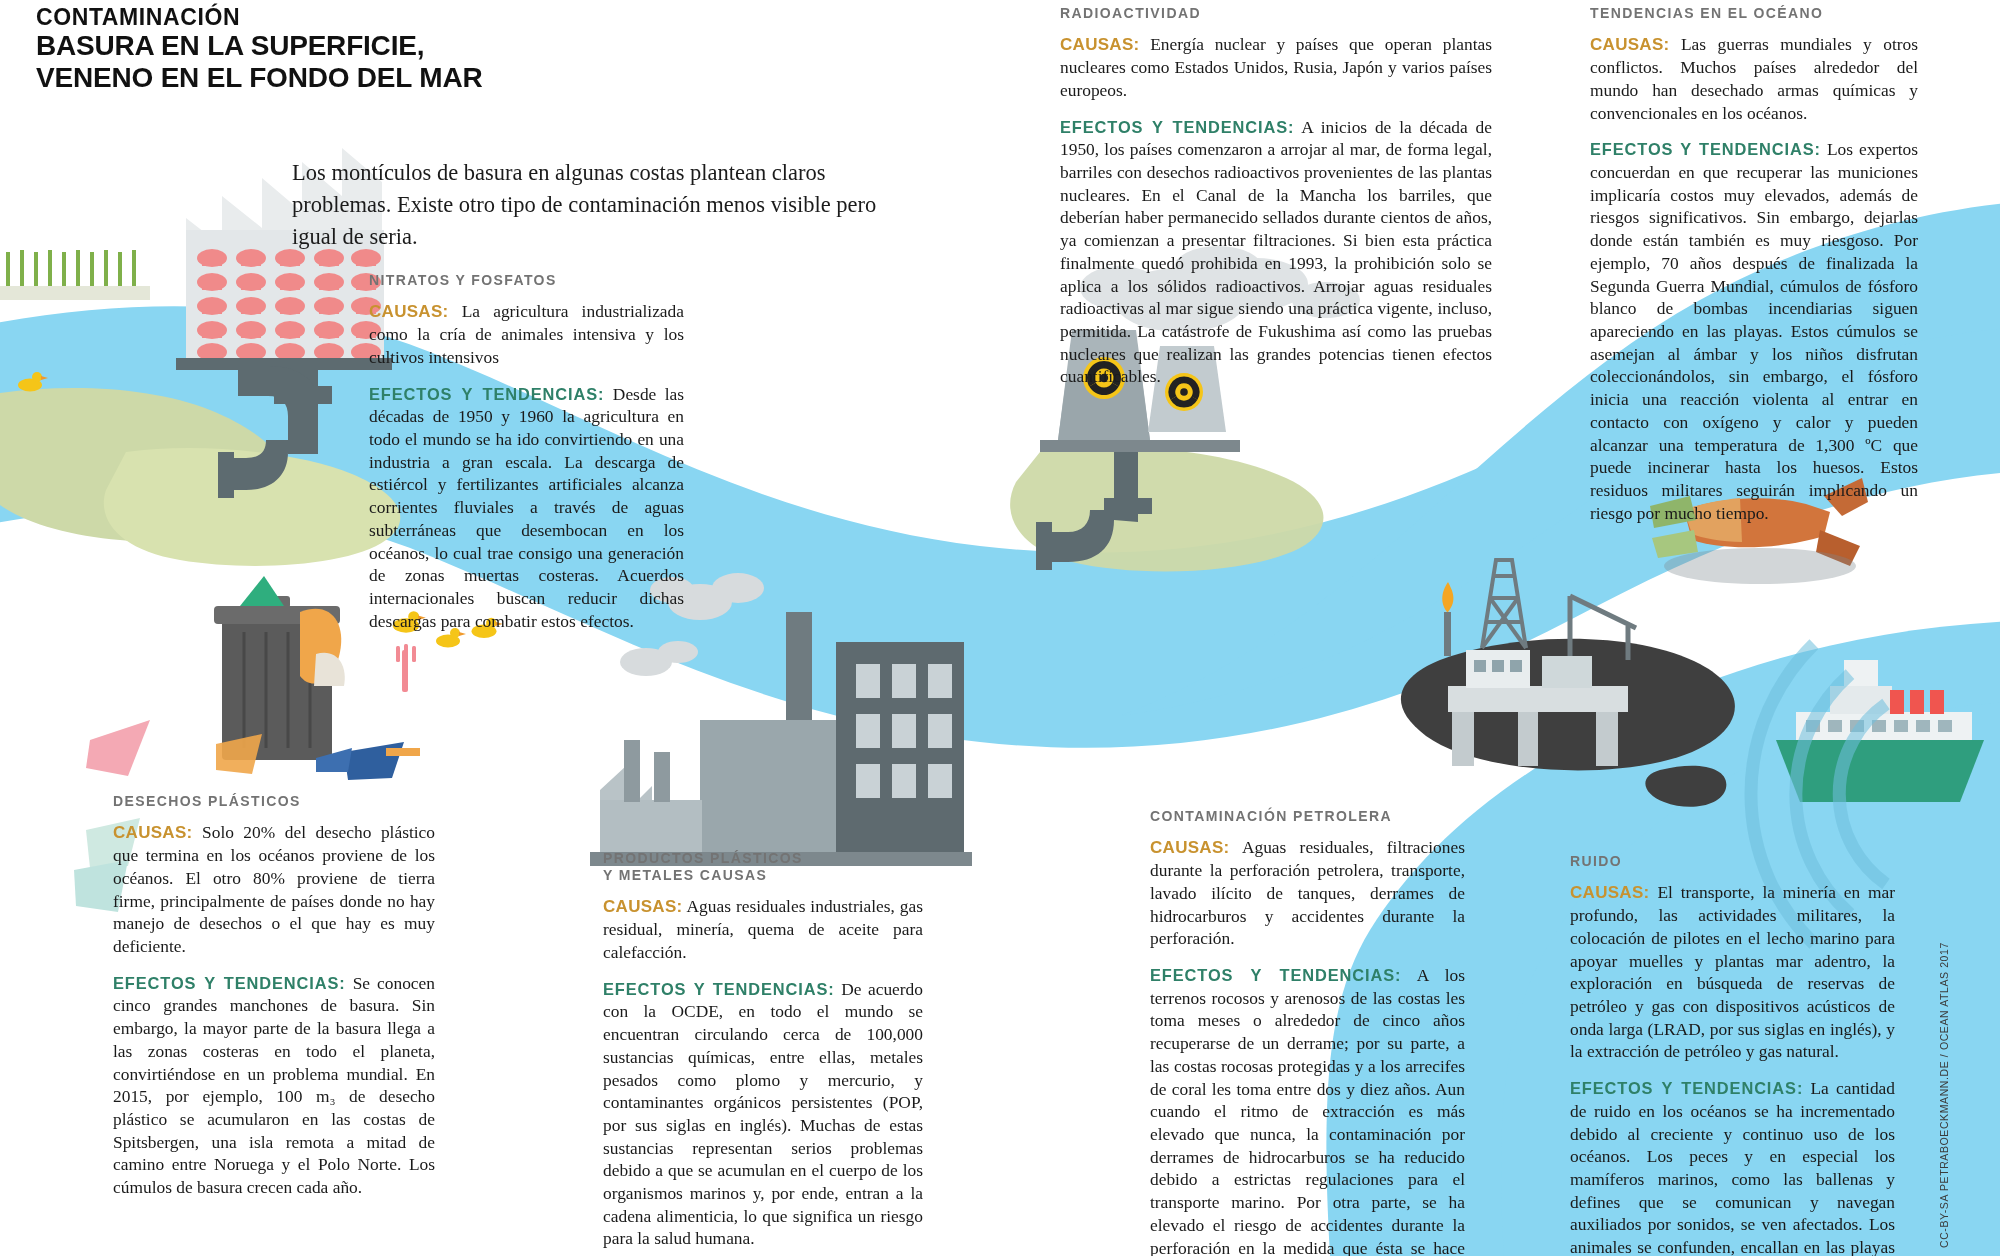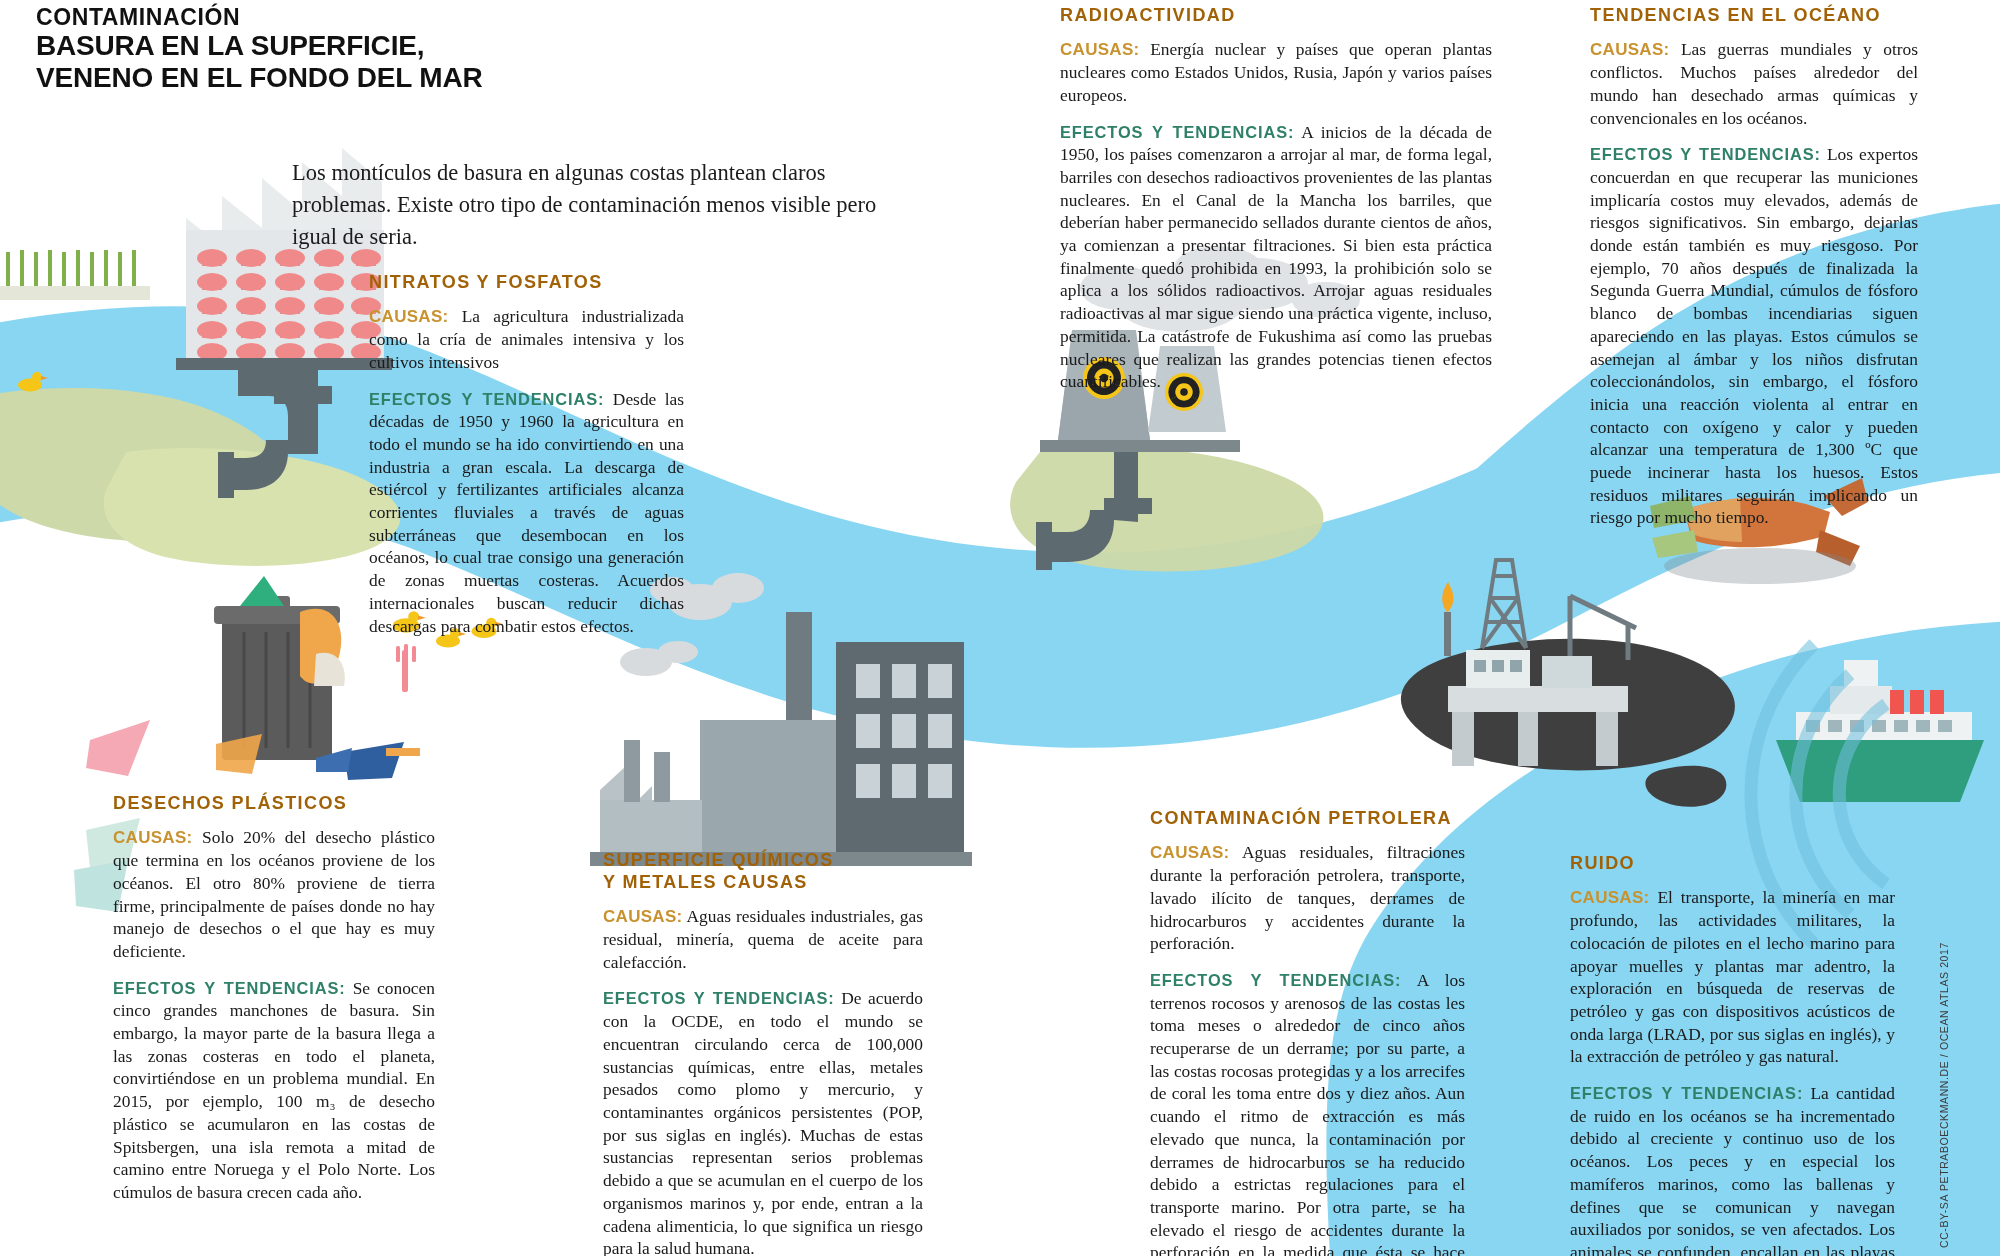--- a/index.html
+++ b/index.html
@@ -34,23 +34,23 @@
     text-transform: uppercase;
   }
   .intro {
     font-size: 22.5px;
     line-height: 1.42;
     color: #1b1b1b;
   }
   .sec-title {
     font-family: "Liberation Sans", sans-serif;
     font-weight: bold;
-    font-size: 18px;
+    font-size: 14px;
     letter-spacing: 1.4px;
-    color: #a16207;
+    color: #737373;
     margin-bottom: 11px;
     line-height: 1.22;
   }
   .para {
     font-size: 17.4px;
     line-height: 1.305;
     color: #1a1a1a;
     text-align: justify;
     margin-bottom: 14px;
   }
@@ -556,21 +556,21 @@
       <span>Solo 20% del desecho plástico que termina en los océanos proviene de los océanos. El otro 80% proviene de tierra firme, principalmente de países donde no hay manejo de desechos o el que hay es muy deficiente.</span>
     </p>
     <p class="para">
       <span class="lbl-efectos">EFECTOS Y TENDENCIAS:</span>
       <span>Se conocen cinco grandes manchones de basura. Sin embargo, la mayor parte de la basura llega a las zonas costeras en todo el planeta, convirtiéndose en un problema mundial. En 2015, por ejemplo, 100 m₃ de desecho plástico se acumularon en las costas de Spitsbergen, una isla remota a mitad de camino entre Noruega y el Polo Norte. Los cúmulos de basura crecen cada año.</span>
     </p>
   </div>
 
   <div class="txt" id="c-quimicos">
     <div class="sec-title">
-      <div>SUPERFICIE QUÍMICOS</div>
+      <div>PRODUCTOS PLÁSTICOS</div>
       <div>Y METALES CAUSAS</div>
     </div>
     <p class="para">
       <span class="lbl-causas">CAUSAS:</span>
       <span>Aguas residuales industriales, gas residual, minería, quema de aceite para calefacción.</span>
     </p>
     <p class="para">
       <span class="lbl-efectos">EFECTOS Y TENDENCIAS:</span>
       <span>De acuerdo con la OCDE, en todo el mundo se encuentran circulando cerca de 100,000 sustancias químicas, entre ellas, metales pesados como  plomo y mercurio, y contaminantes orgánicos persistentes (POP, por sus siglas en inglés). Muchas de estas sustancias representan serios problemas debido a que se acumulan en el cuerpo de los organismos marinos y, por ende, entran a la cadena alimenticia, lo que significa un riesgo para la salud humana.</span>
     </p>

